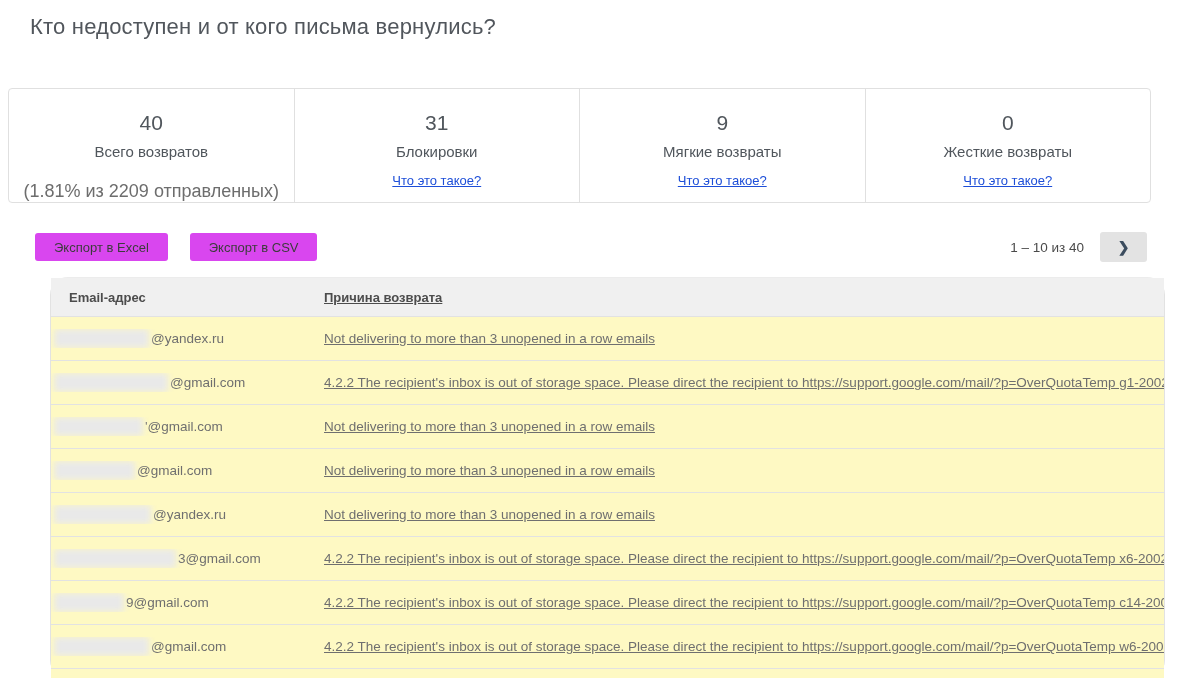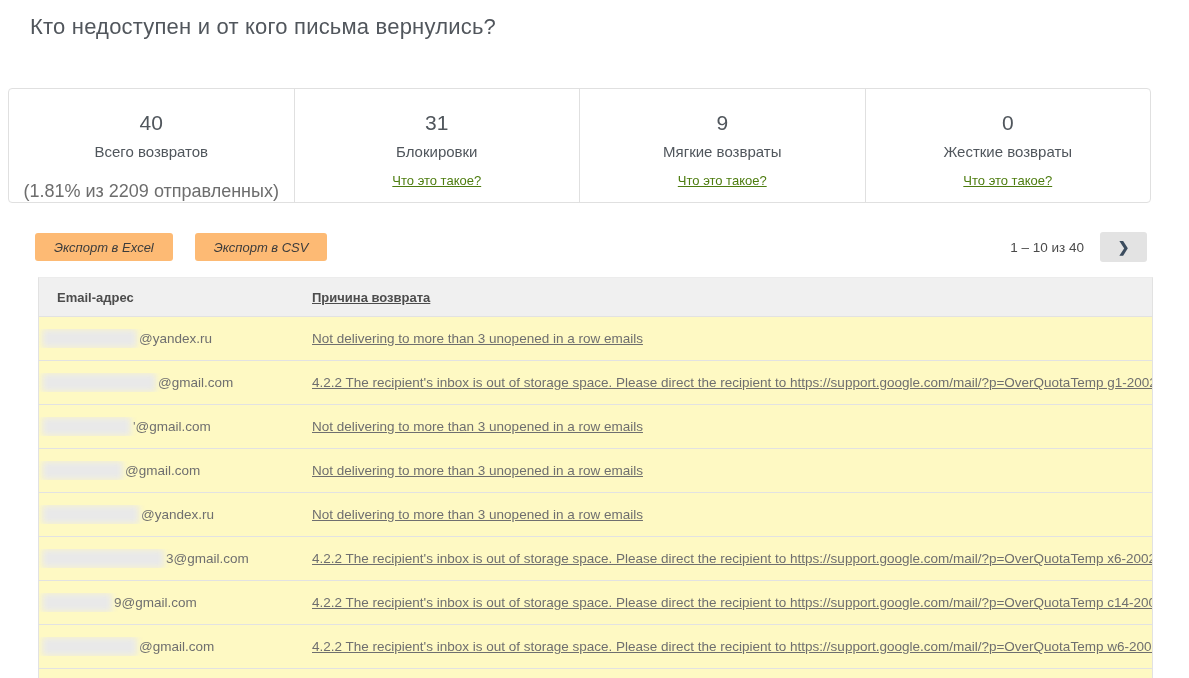--- a/index.html
+++ b/index.html
@@ -28,54 +28,54 @@
   }
   .stat-card {
     flex: 1 1 0; text-align: center; padding-top: 21px;
   }
   .stat-card + .stat-card { border-left: 1px solid #e0e0e0; }
   .stat-value { font-size: 21px; color: #50565c; line-height: 1.2; }
   .stat-label { font-size: 15px; color: #50565c; margin-top: 8px; }
   .stat-sub { font-size: 18px; color: #6d6d6d; margin-top: 21px; }
   .stat-link {
     display: inline-block; margin-top: 13px;
-    font-size: 13px; color: #4d7c0f;
+    font-size: 13px; color: #1d4ed8;
     text-decoration: underline; cursor: pointer;
   }
 
   
   .toolbar {
     position: absolute; left: 35px; top: 231px;
     width: 1112px; height: 32px;
     display: flex; align-items: center;
   }
   .btn {
     height: 28px; padding: 0 19px;
-    background: #fdba74; border: none; border-radius: 3px;
+    background: #d946ef; border: none; border-radius: 3px;
     font-family: "Liberation Sans", sans-serif;
     font-size: 13px; color: #3c3c3c; cursor: pointer;
     margin-right: 22px;
-    font-style: italic;
   }
   .spacer { flex: 1; }
   .page-range { font-size: 13.5px; color: #4a4a4a; margin-right: 16px; }
   .next-btn {
     width: 47px; height: 30px;
     background: #e3e3e3; border: none; border-radius: 3px;
     font-size: 14px; font-weight: 700; color: #3b4c5e;
     cursor: pointer; line-height: 30px; text-align: center;
   }
 
   
   .table {
-    position: absolute; left: 38px; top: 277px;
+    position: absolute; left: 50px; top: 277px;
     width: 1115px;
     border-left: 1px solid #e2e2e2;
     border-right: 1px solid #e2e2e2;
     border-top: 1px solid #ececec;
+    border-radius: 18px;
   }
   .thead {
     display: flex; height: 38px; align-items: center;
     background: #f0f0f0;
     font-size: 13px; font-weight: 700; color: #4c4c4c;
   }
   .trow {
     display: flex; height: 44px; align-items: center;
     border-top: 1px solid #e2e2e2;
     background: #fef9c3;

